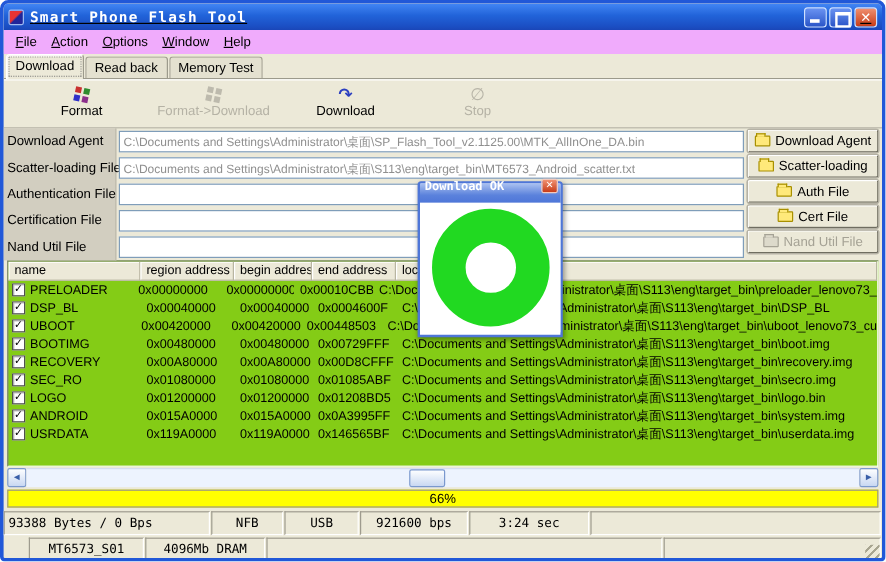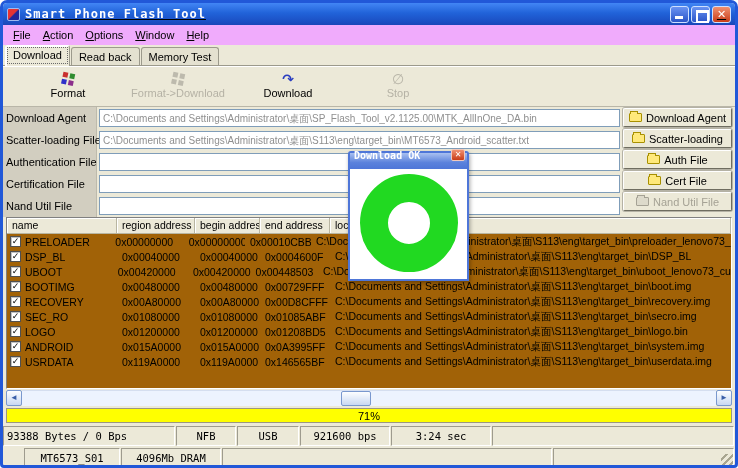--- a/index.html
+++ b/index.html
@@ -74,21 +74,21 @@
              font-size:11px; color:#000; cursor:pointer; }
   .sidebtn.disabled { color:#A5A295; cursor:default; }
   .folder { width:13px; height:9px; background:#FFE97A; border:1px solid #A89000;
             border-radius:1px; position:relative; flex:0 0 auto; }
   .folder::before { content:""; position:absolute; top:-3px; left:0; width:6px; height:2px;
                     background:#FFE97A; border:1px solid #A89000; border-bottom:none; }
   .sidebtn.disabled .folder { background:#DDDACB; border-color:#A5A295; }
   .sidebtn.disabled .folder::before { background:#DDDACB; border-color:#A5A295; }
 
   
-  .gridwrap { height:172px; margin:0 3px; background:#a16207;
+  .gridwrap { height:172px; margin:0 3px; background:#84cc16;
               border:1px solid; border-color:#808080 #fff #fff #808080; overflow:hidden; }
   .thead { display:flex; height:16px; background:#ECE9D8; font-size:10.5px; color:#000; }
   .th { border-right:1px solid #B8B5A1; border-bottom:1px solid #B8B5A1;
         box-shadow:inset 1px 1px 0 #fff; padding:1px 0 0 5px; white-space:nowrap; overflow:hidden; cursor:pointer; }
   .c-name{width:110px;} .c-region{width:78px;} .c-begin{width:65px;} .c-end{width:70px;}
   .c-loc{flex:1 1 auto;}
   .tbody { font-size:10.5px; color:#000; }
   .tr { display:flex; height:15px; align-items:center; }
   .td { white-space:nowrap; overflow:hidden; padding-left:5px; }
   .td.c-name { display:flex; align-items:center; gap:4px; padding-left:3px; }
@@ -367,21 +367,21 @@
 
   <div class="hscroll">
     <span class="sbtn">◄</span>
     <span class="strack">
       <span class="sthumb"></span>
     </span>
     <span class="sbtn">►</span>
   </div>
 
   <div class="progress">
-    <span>71%</span>
+    <span>66%</span>
   </div>
 
   <div class="status1">
     <span class="panel p-left w-bytes">93388 Bytes / 0 Bps</span>
     <span class="panel w-nfb">NFB</span>
     <span class="panel w-usb">USB</span>
     <span class="panel w-baud">921600 bps</span>
     <span class="panel w-time">3:24 sec</span>
     <span class="panel w-rest"></span>
   </div>

